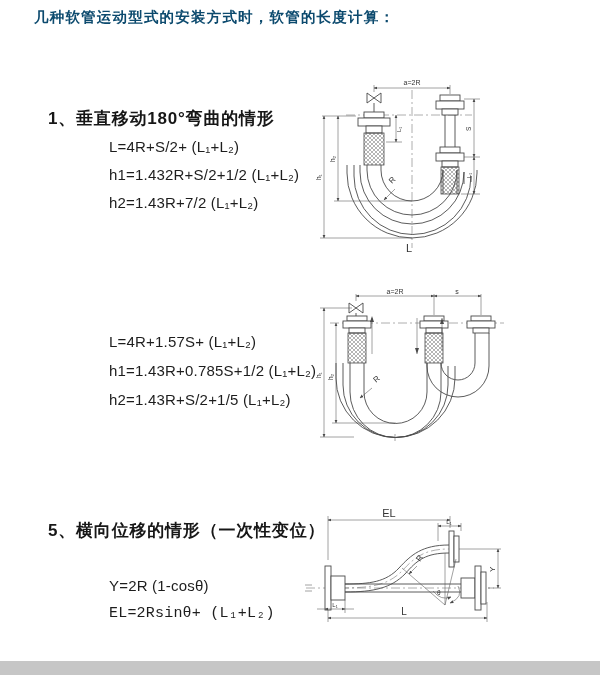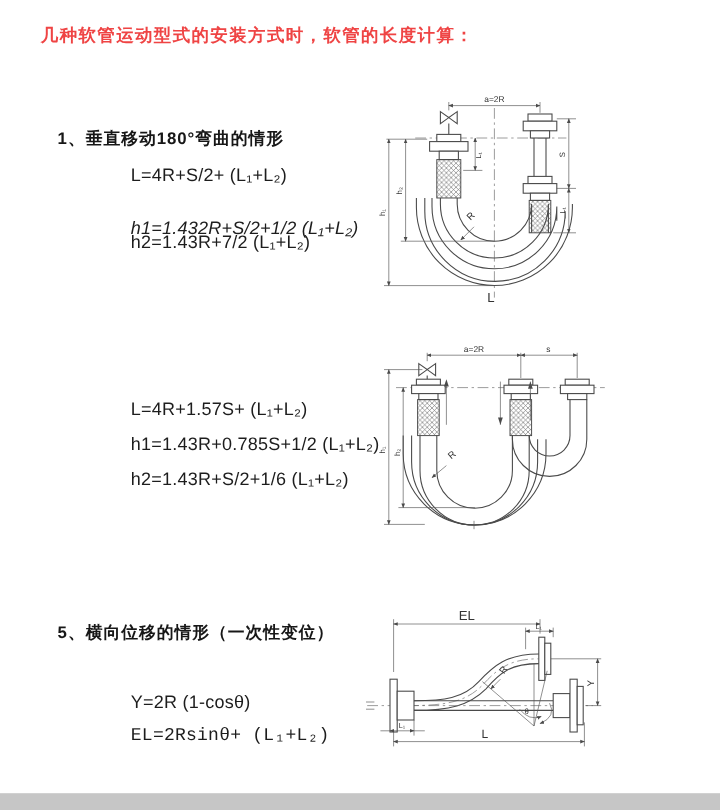--- a/index.html
+++ b/index.html
@@ -2,27 +2,27 @@
 <html><head>
 <meta charset="utf-8">
 <style>
   html,body { margin:0; padding:0; background:#e8e8e8; }
   .page {
     position:relative; width:600px; height:675px; background:#ffffff;
     font-family:"Liberation Sans","DejaVu Sans",sans-serif; overflow:hidden;
     margin:0 auto;
   }
   .title {
-    position:absolute; left:34px; top:20px;
-    font-size:14.5px; font-weight:bold; color:#ef4444; letter-spacing:1.2px;
+    position:absolute; left:34px; top:8px;
+    font-size:14.5px; font-weight:bold; color:#0c4a6e; letter-spacing:1.2px;
     white-space:nowrap;
   }
   .sec-heading {
     position:absolute; left:48px;
-    font-size:14px; font-weight:bold; color:#171717; letter-spacing:0.8px;
+    font-size:17px; font-weight:bold; color:#171717; letter-spacing:0.8px;
     white-space:nowrap;
   }
   .formula {
     position:absolute; left:77px;
     font-size:15px; color:#1d1d1d; letter-spacing:0.2px; white-space:nowrap;margin-left:32px;
   }
   svg.diag { position:absolute; overflow:visible; }
   svg.diag .draw   { stroke:#4a4a4a; stroke-width:0.9; fill:none; }
   svg.diag .thin   { stroke:#555555; stroke-width:0.55; fill:none; }
   svg.diag .cl     { stroke:#6a6a6a; stroke-width:0.55; fill:none; stroke-dasharray:9 3 2 3; }
@@ -32,26 +32,26 @@
 </style>
 </head>
 <body>
 
 <div class="page">
 
   <div class="title">几种软管运动型式的安装方式时，软管的长度计算：</div>
 
   <div class="sec-heading" style="top:107px;">1、垂直移动180°弯曲的情形</div>
   <div class="formula" style="top:138px;">L=4R+S/2+ (L₁+L₂)</div>
-  <div class="formula" style="top:182px;font-style:italic;">h1=1.432R+S/2+1/2 (L₁+L₂)</div>
+  <div class="formula" style="top:166px;">h1=1.432R+S/2+1/2 (L₁+L₂)</div>
   <div class="formula" style="top:194px;">h2=1.43R+7/2 (L₁+L₂)</div>
 
   <div class="formula" style="top:333px;">L=4R+1.57S+ (L₁+L₂)</div>
   <div class="formula" style="top:362px;">h1=1.43R+0.785S+1/2 (L₁+L₂)</div>
-  <div class="formula" style="top:391px;">h2=1.43R+S/2+1/6 (L₁+L₂)</div>
+  <div class="formula" style="top:391px;">h2=1.43R+S/2+1/5 (L₁+L₂)</div>
 
   <div class="sec-heading" style="top:519px;">5、横向位移的情形（一次性变位）</div>
   <div class="formula" style="top:577px;">Y=2R (1-cosθ)</div>
   <div class="formula" style="top:605px;font-family:Liberation Mono, monospace;">EL=2Rsinθ+ (L₁+L₂)</div>
 
   <svg class="diag" style="left:308px; top:72px;" width="252" height="188" viewBox="0 0 252 188">
     <defs>
       <marker id="ar1" viewBox="0 0 10 10" refX="9" refY="5" markerWidth="7" markerHeight="7" orient="auto-start-reverse">
         <path d="M0,1 L10,5 L0,9 z" fill="#4a4a4a"></path>
       </marker>

